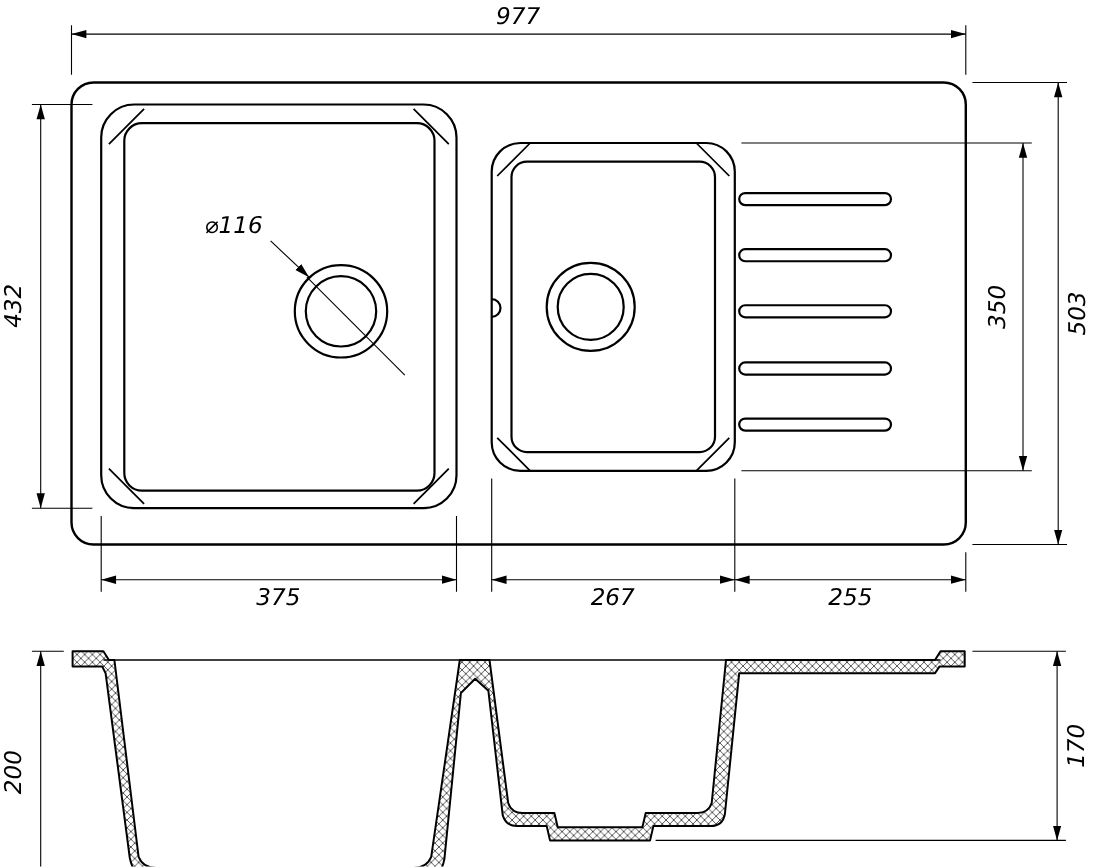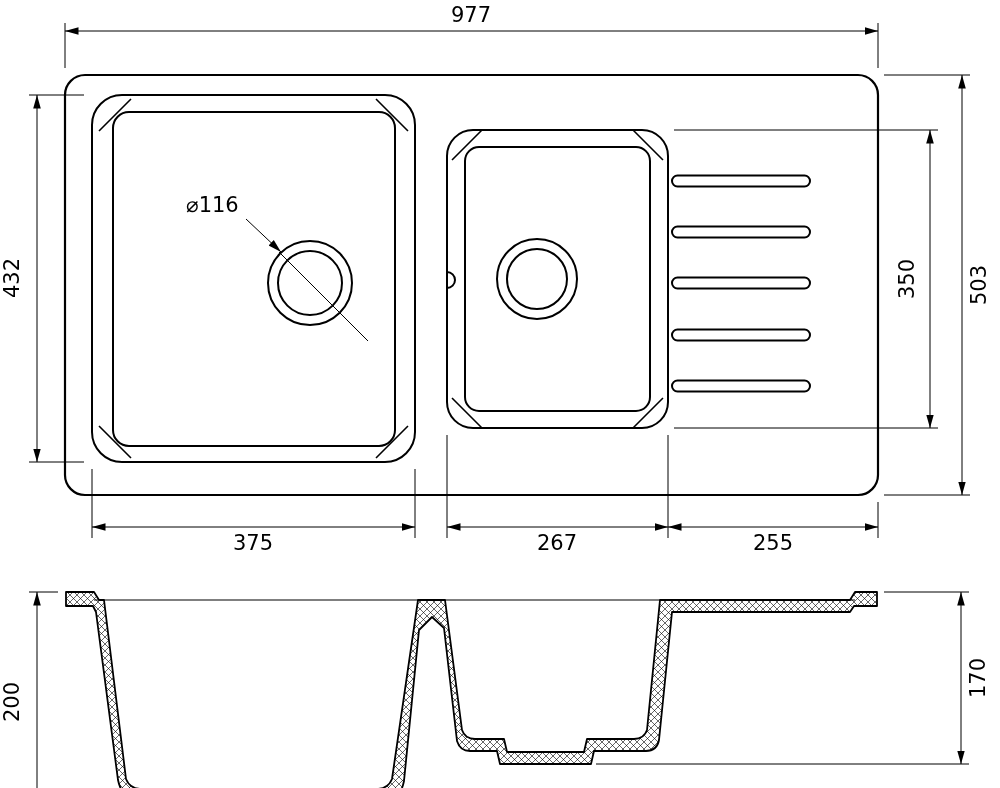--- a/index.html
+++ b/index.html
@@ -1,17 +1,17 @@
 <!DOCTYPE html>
 <html><head>
 <meta charset="utf-8">
 <title>Sink Technical Drawing</title>
 <style>
   html,body{margin:0;padding:0;background:#ffffff;}
-  .canvas{width:1000px;height:788px;position:relative;background:#ffffff;overflow:hidden;}
+  .canvas{width:1000px;height:788px;position:relative;background:#ffffff;overflow:hidden;font-style:italic;}
   svg{display:block;}
   text{font-family:"DejaVu Sans","Liberation Sans",sans-serif;font-size:21px;fill:#000000;}
 </style>
 </head>
 <body>
 
 <div class="canvas">
 <svg width="1000" height="788" viewBox="0 0 1000 788">
   <defs>
     <marker id="arrS" markerWidth="16" markerHeight="10" refX="0.5" refY="5" orient="auto" markerUnits="userSpaceOnUse">

